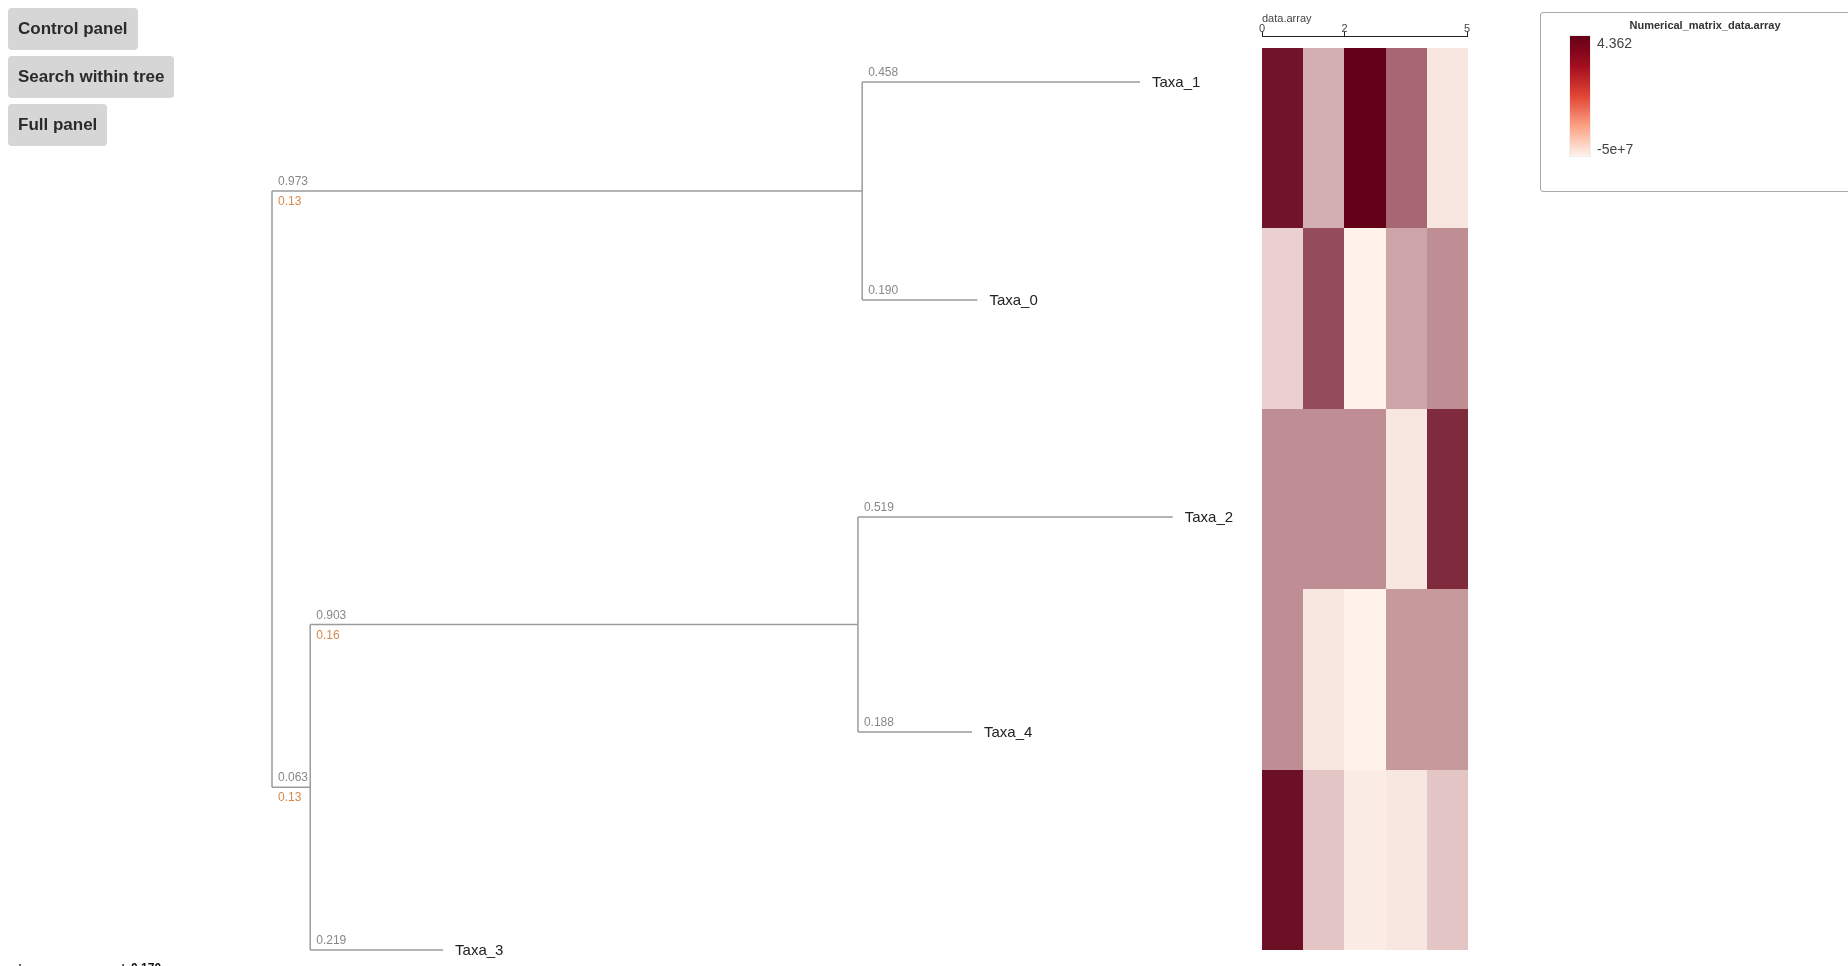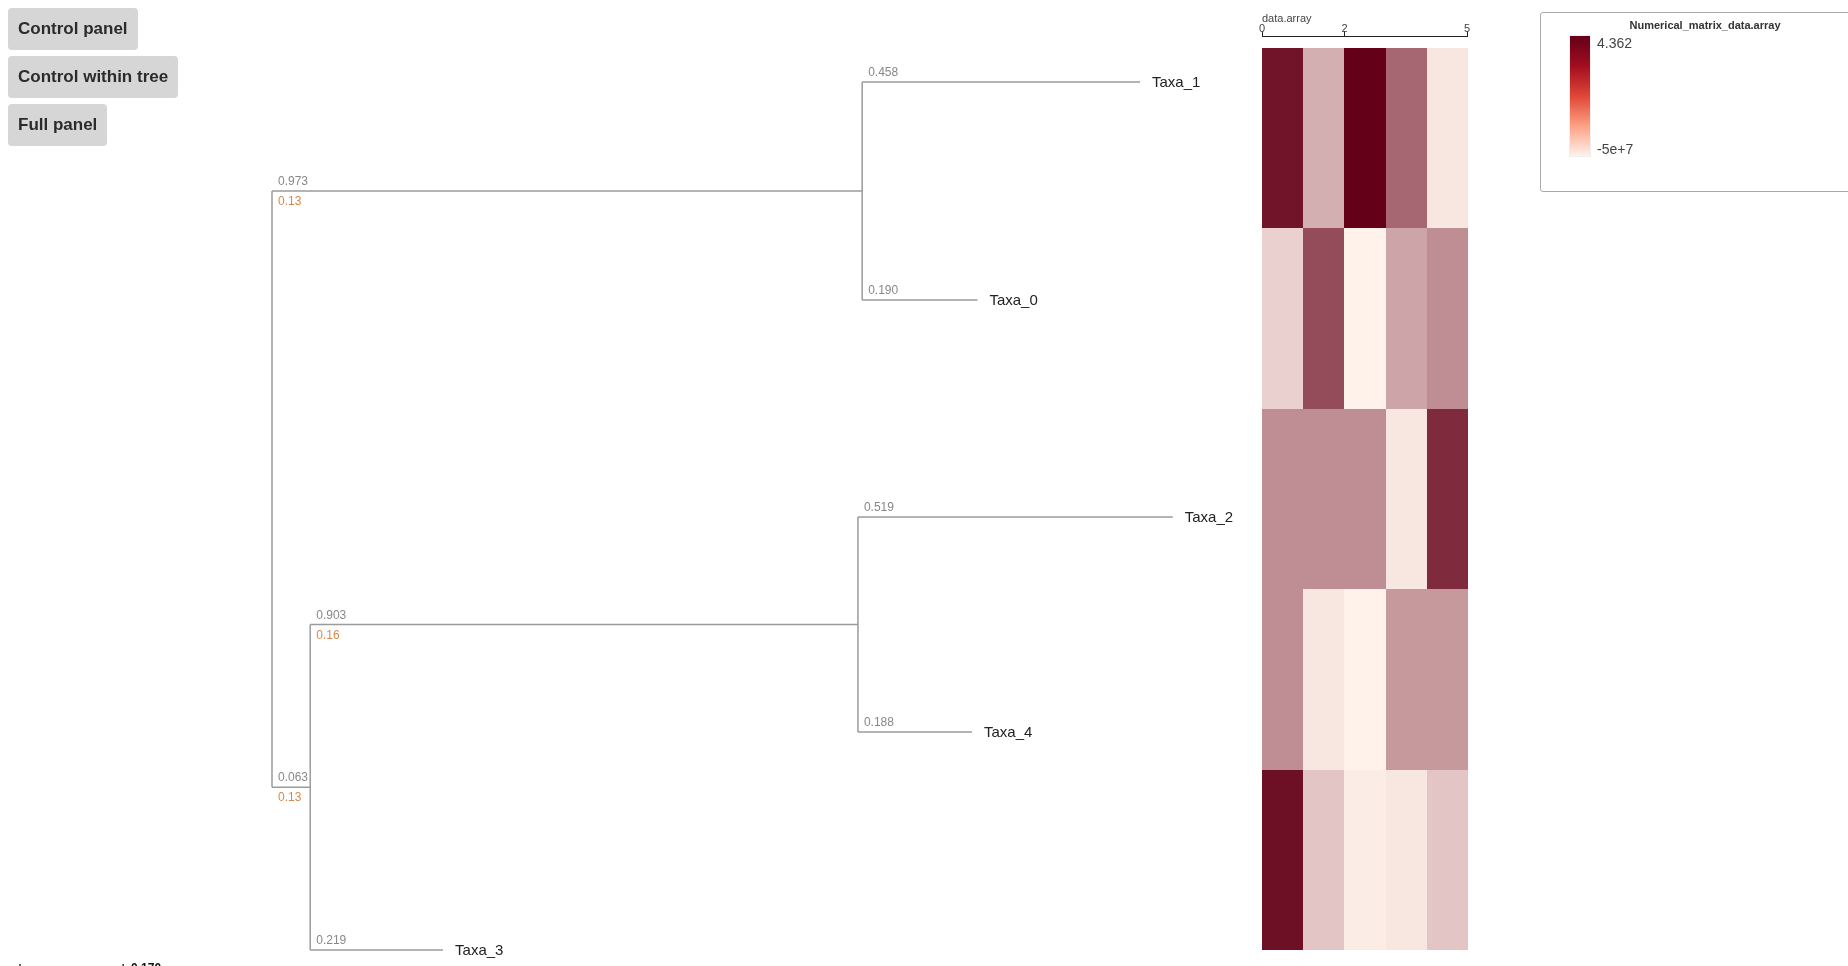--- a/index.html
+++ b/index.html
@@ -129,21 +129,21 @@
     display: flex;
     flex-direction: column;
     justify-content: space-between;
   }
 </style>
 </head>
 <body>
 
 <div class="toolbar">
   <button class="btn">Control panel</button>
-  <button class="btn">Control within tree</button>
+  <button class="btn">Search within tree</button>
   <button class="btn">Full panel</button>
 </div>
 
 <svg id="tree" class="tree-svg" width="1250" height="980">
     <line x1="272" y1="191" x2="272" y2="787.25" class="branch"></line>
     <line x1="272" y1="191" x2="862.1914744933613" y2="191" class="branch"></line>
     <text x="278" y="185" class="branch-len">0.973</text>
     <text x="278" y="205" class="support">0.13</text>
     <line x1="862.1914744933613" y1="82" x2="862.1914744933613" y2="300" class="branch"></line>
     <line x1="862.1914744933613" y1="82" x2="1140" y2="82" class="branch"></line>

